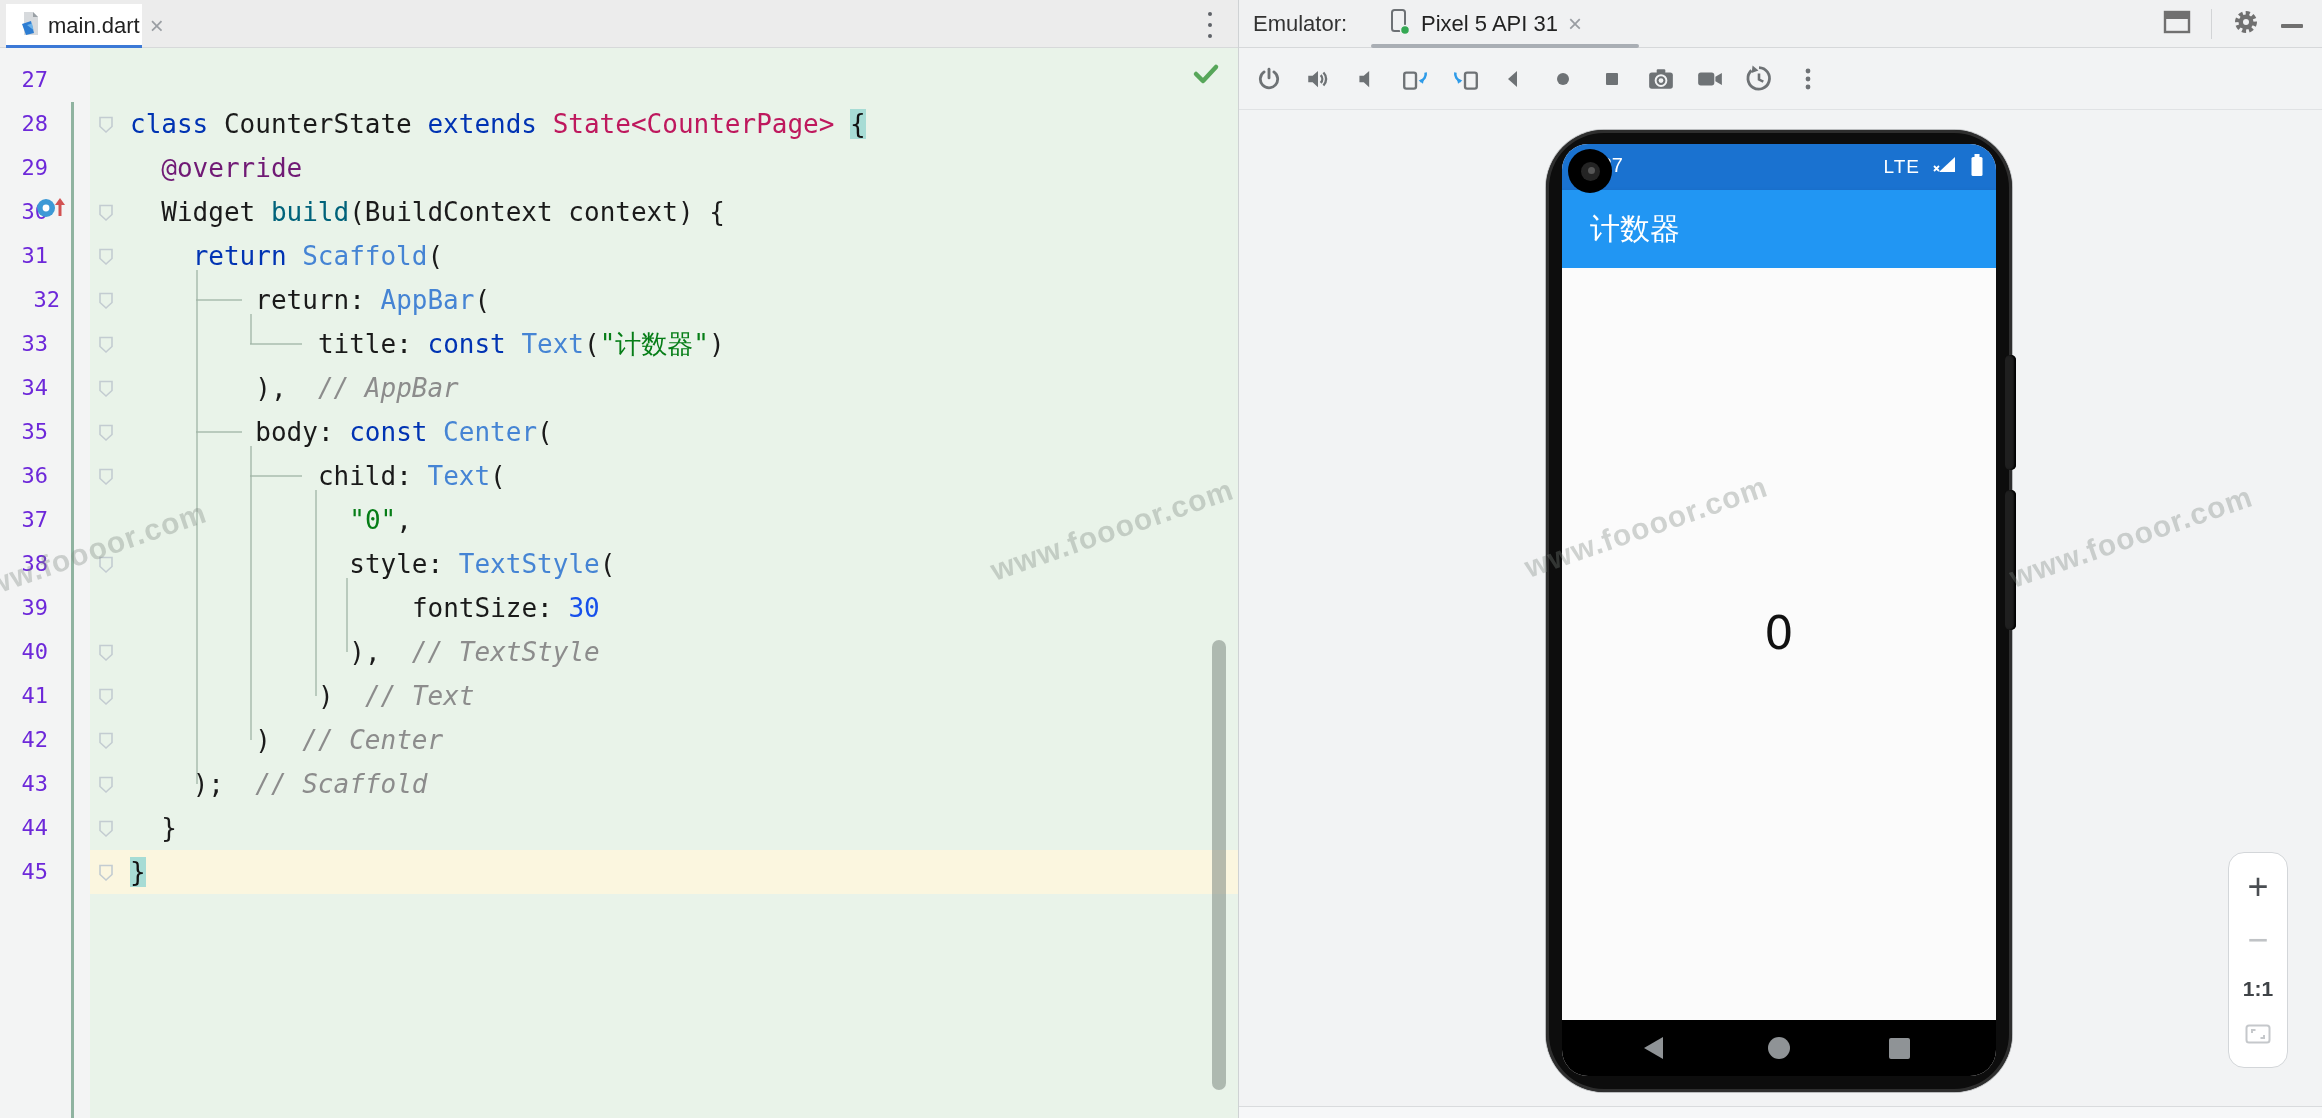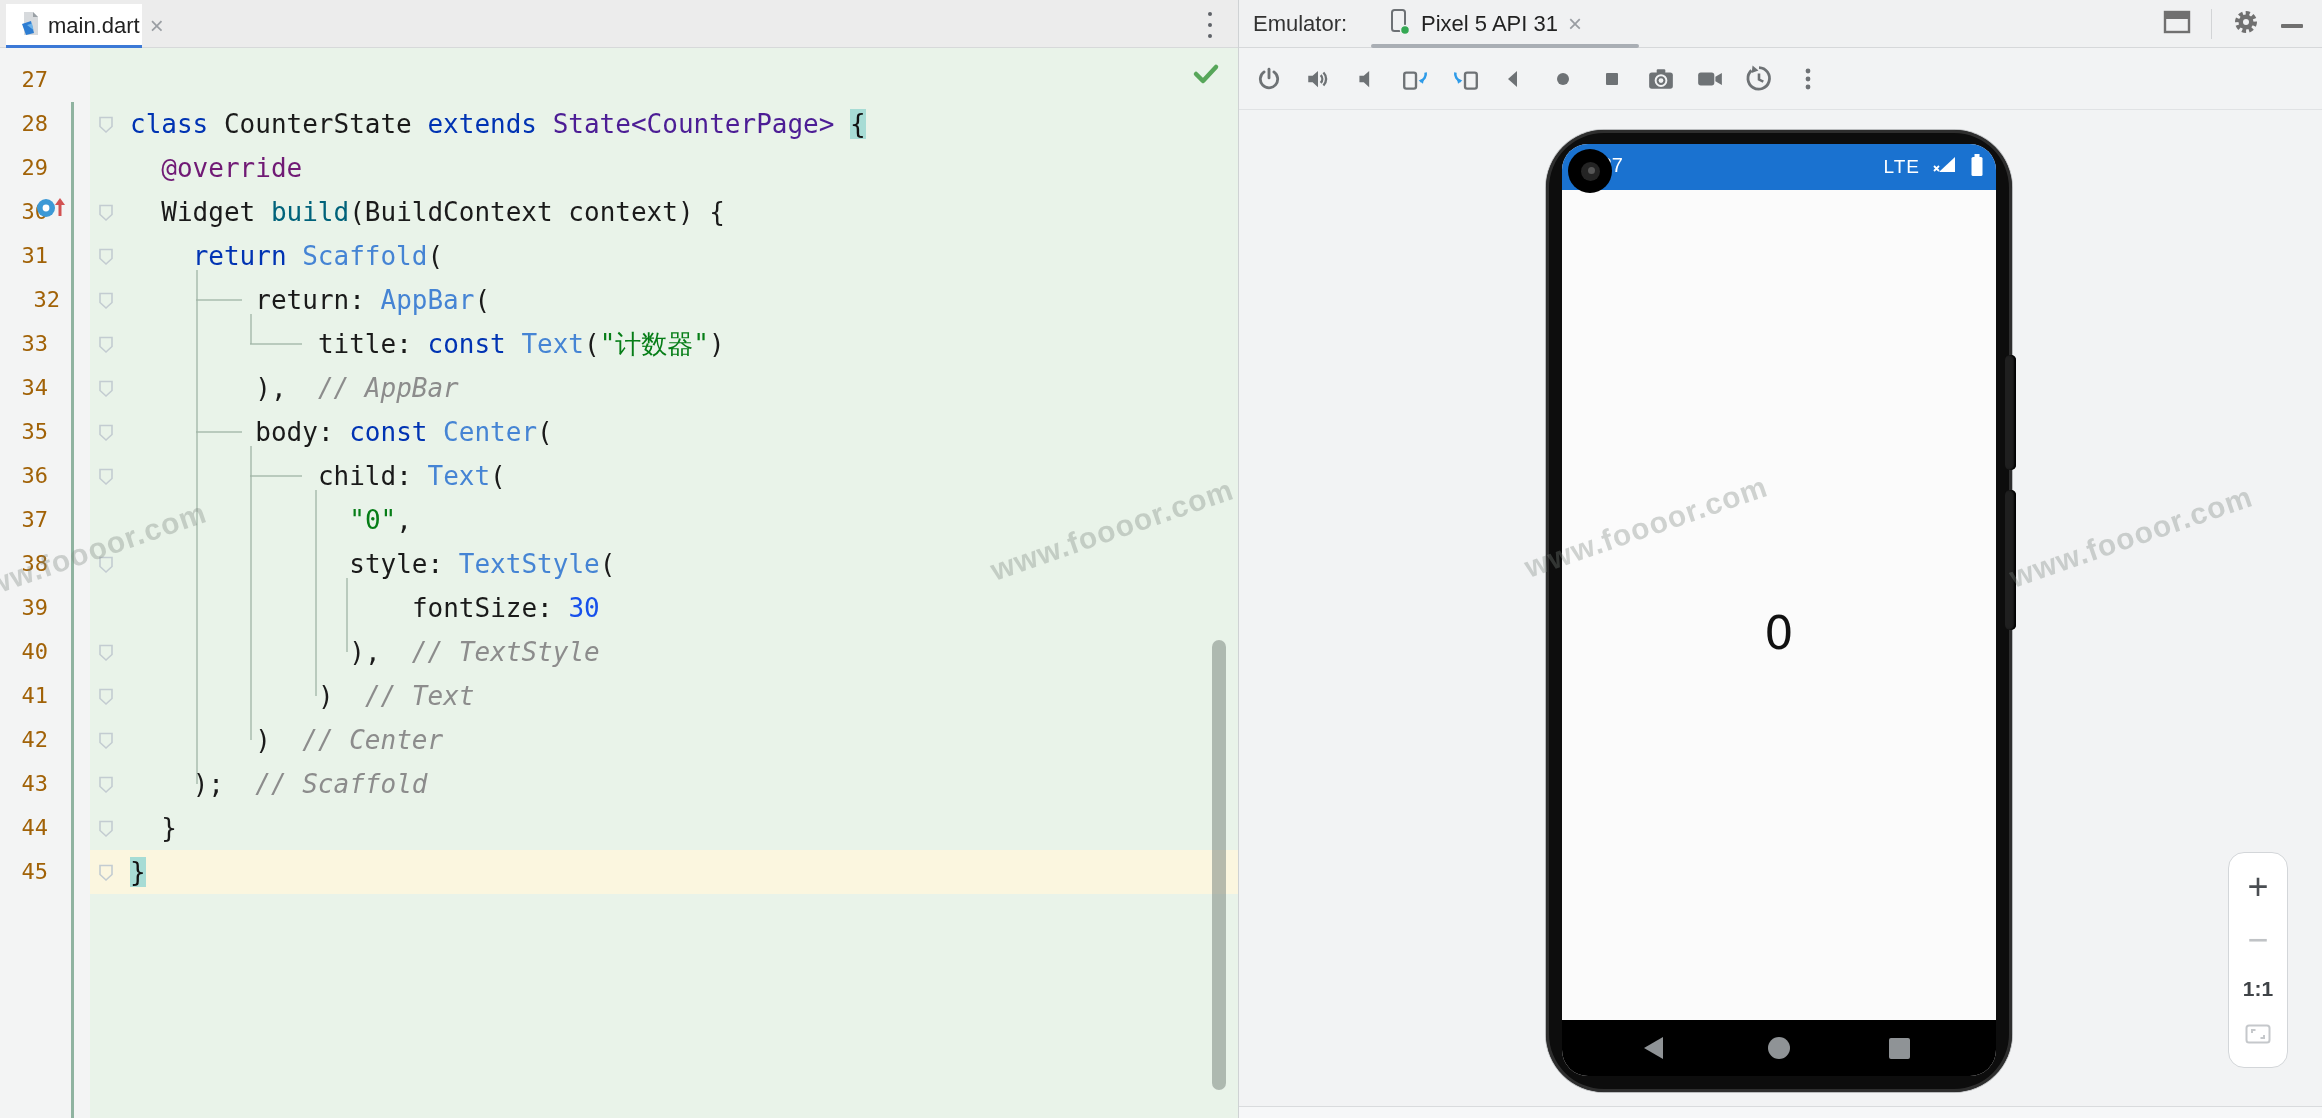--- a/index.html
+++ b/index.html
@@ -12,27 +12,27 @@
   .tab-active{position:absolute;left:6px;top:4px;width:136px;height:44px;background:#ffffff;display:flex;align-items:center;gap:8px;padding-left:12px;box-sizing:border-box;}
   .tab-underline{position:absolute;left:6px;top:45px;width:136px;height:3px;background:#3c79d6;}
   .tab-title{font-size:22px;color:#222;}
   .tab-close{font-size:24px;color:#9a9ea3;line-height:20px;margin-left:2px;}
   .tabbar-kebab{position:absolute;left:1198px;top:10px;width:24px;height:30px;display:flex;flex-direction:column;align-items:center;justify-content:space-between;padding:2px 0;box-sizing:border-box;}
   .tabbar-kebab i{width:4px;height:4px;border-radius:50%;background:#5f6368;}
 
   .editor-body{position:absolute;left:0;top:48px;width:1238px;height:1070px;}
   .gutter{position:absolute;left:0;top:0;width:90px;height:1070px;background:#f3f4f4;}
   .gutter-num{position:absolute;left:0;width:48px;height:44px;text-align:right;
-      font-family:"DejaVu Sans Mono",monospace;font-size:22px;color:#a16207;line-height:44px;}
+      font-family:"DejaVu Sans Mono",monospace;font-size:22px;color:#6d28d9;line-height:44px;}
   .change-bar{position:absolute;left:71px;top:54px;width:3px;height:1016px;background:#8fb3a0;}
   .code-area{position:absolute;left:90px;top:0;width:1148px;height:1070px;background:#e9f3e9;overflow:hidden;}
   .current-line{position:absolute;left:0;top:802px;width:1148px;height:44px;background:#fbf6df;}
   .code-row{position:absolute;left:0;width:1148px;height:44px;line-height:44px;white-space:pre;
       font-family:"DejaVu Sans Mono",monospace;font-size:26px;color:#1a1a1a;}
-  .tok-kw{color:#0033b3;} .tok-cls{color:#4584d4;} .tok-cls2{color:#4c1d95;}
+  .tok-kw{color:#0033b3;} .tok-cls{color:#4584d4;} .tok-cls2{color:#be185d;}
   .tok-fn{color:#00627a;} .tok-str{color:#067d17;} .tok-num{color:#1750eb;}
   .tok-cmt{color:#8c8c8c;font-style:italic;} .tok-pl{color:#1a1a1a;}
   .tok-brhl{background:#a7dcd5;color:#111;}
   .gv{position:absolute;width:2px;background:#9fb4a6;opacity:.65;}
   .gh{position:absolute;height:2px;background:#9fb4a6;opacity:.65;}
   .scroll-thumb{position:absolute;left:1122px;top:592px;width:14px;height:450px;border-radius:7px;background:rgba(125,136,130,.55);}
   .inspect-check{position:absolute;left:1192px;top:62px;}
 
   
   .pane-divider{position:absolute;left:1238px;top:0;width:1px;height:1118px;background:#cfd2d4;}
@@ -356,20 +356,23 @@
                   <rect x="4.5" y="1" width="5" height="3" fill="#ffffff"></rect>
                   <rect x="1.5" y="4" width="11" height="19" rx="1.5" fill="#ffffff"></rect>
                 </svg>
               </span>
             </div>
           </div>
           <div class="camera">
             <div class="lens"></div>
               <div class="glint"></div>
           </div>
+          <div class="appbar">
+            <span class="appbar-title">计数器</span>
+          </div>
           <div class="phone-body">
             <div class="counter">0</div>
           </div>
           <div class="navbar">
             <span class="nav-back"></span>
             <span class="nav-home"></span>
             <span class="nav-recent"></span>
           </div>
         </div>
       </div>

